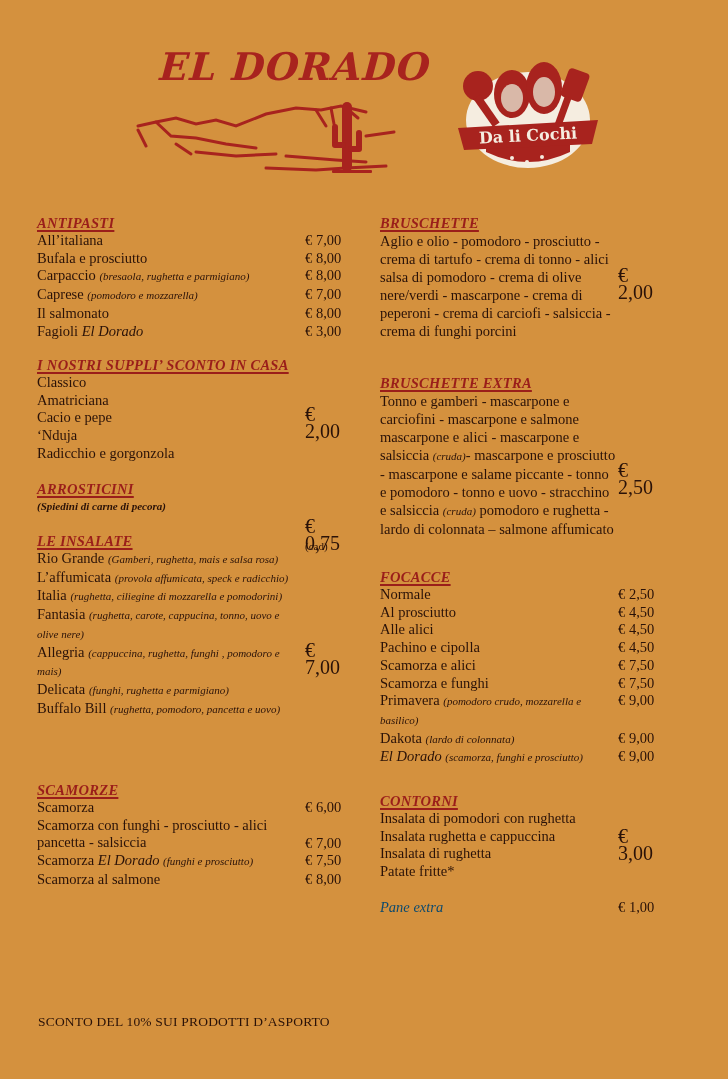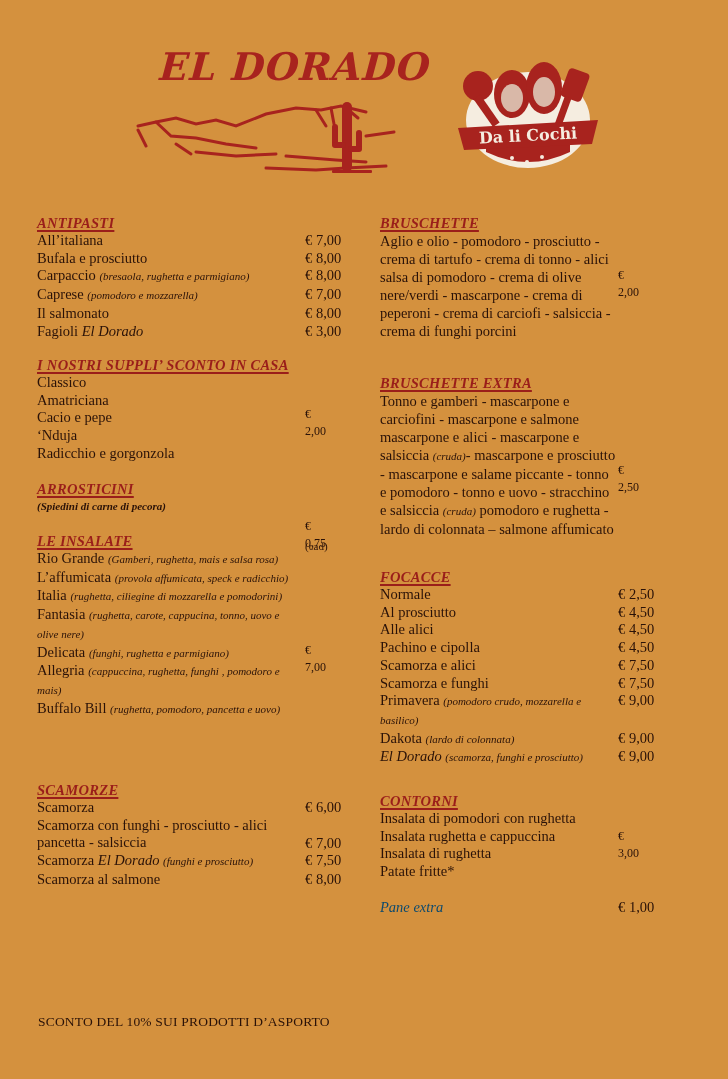--- a/index.html
+++ b/index.html
@@ -27,21 +27,21 @@
   }
   .row { position:relative; font-size:14.5px; line-height:17.7px; }
   .row .name { display:block; }
   .row .desc { font-style:italic; font-size:11px; }
   .row .price { position:absolute; top:0; white-space:nowrap; }
   .left .row .name { width:262px; }
   .left .row .price { left:268px; }
   .right .row .name { width:236px; }
   .right .row .price { left:238px; }
   .it { font-style:italic; }
-  .side-price { position:absolute; font-size:12px; line-height:17px; }
+  .side-price { position:absolute; font-size:20px; line-height:17px; }
   .para { font-size:14.5px; line-height:18px; width:236px; }
   .para .desc { font-style:italic; font-size:11px; }
   .footer { left:38px; top:1014px; font-size:13.5px; letter-spacing:0.2px; }
 </style>
 </head>
 <body>
 
 <div class="abs brand-title">EL DORADO</div>
 
 <svg class="abs desert" viewBox="0 0 260 84">
@@ -141,24 +141,24 @@
   <div class="row">
       <span class="name"><span>L’affumicata</span> <span class="desc">(provola affumicata, speck e radicchio)</span></span>
     </div>
   <div class="row">
       <span class="name"><span>Italia</span> <span class="desc">(rughetta, ciliegine di mozzarella e pomodorini)</span></span>
     </div>
   <div class="row">
       <span class="name"><span>Fantasia</span> <span class="desc">(rughetta, carote, cappucina, tonno, uovo e olive nere)</span></span>
     </div>
   <div class="row">
+      <span class="name"><span>Allegria</span> <span class="desc"> (cappuccina, rughetta, funghi , pomodoro e mais)</span></span>
+    </div>
+  <div class="row">
       <span class="name"><span>Delicata</span> <span class="desc">(funghi, rughetta e parmigiano)</span></span>
-    </div>
-  <div class="row">
-      <span class="name"><span>Allegria</span> <span class="desc"> (cappuccina, rughetta, funghi , pomodoro e mais)</span></span>
     </div>
   <div class="row">
       <span class="name"><span>Buffalo Bill</span> <span class="desc">(rughetta, pomodoro, pancetta e uovo)</span></span>
     </div>
   <div class="side-price" style="left:268px; top:110px;">€ 7,00</div>
 </div>
 
 <div class="section left" style="left:37px; top:781px;">
   <div class="sec-title">SCAMORZE</div>
   <div class="row">

